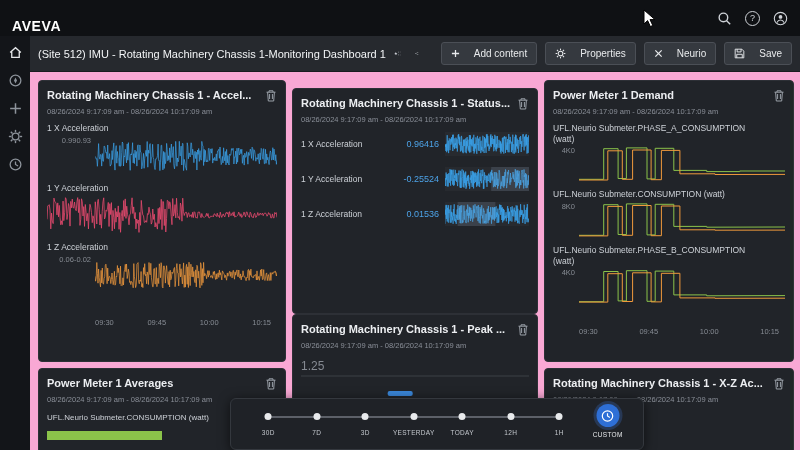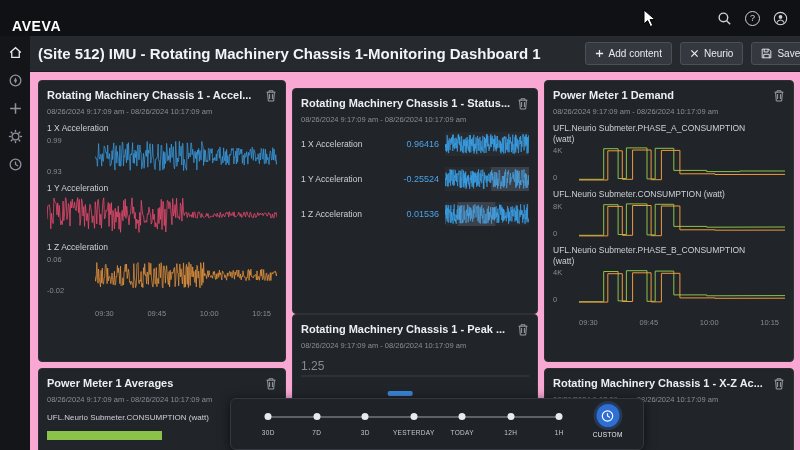--- a/index.html
+++ b/index.html
@@ -13,43 +13,43 @@
   .help-badge{width:13px;height:13px;border:1.2px solid #cfd3d8;border-radius:50%;color:#cfd3d8;
           font-size:9px;display:flex;align-items:center;justify-content:center;line-height:1;}
   
   .sidebar{position:absolute;left:0;top:36px;width:30px;bottom:0;background:#131519;
           display:flex;flex-direction:column;align-items:center;padding-top:9px;gap:13px;z-index:3;}
   .side-ic{width:15px;height:15px;display:block;}
   
   .toolbar{position:absolute;left:30px;top:36px;right:0;height:36px;background:#26292e;
           display:flex;align-items:center;padding:0 8px;box-sizing:border-box;z-index:3;
           border-bottom:1px solid #1a1c20;}
-  .db-title{font-size:15px;font-weight:bold;color:#f2f4f6;white-space:nowrap;}
+  .db-title{font-size:11px;font-weight:normal;color:#f2f4f6;white-space:nowrap;}
   .star-ic{margin-left:8px;display:block;}
   .tb-spacer{flex:1;}
   .tool-ic{display:block;margin-right:14px;}
-  .tbtn{display:flex;align-items:center;gap:5px;background:#35393f;border:1px solid #4b4f56;
+  .tbtn{display:flex;align-items:center;gap:14px;background:#35393f;border:1px solid #4b4f56;
         border-radius:3px;color:#e8eaec;font-size:10px;height:23px;padding:0 9px;margin-left:8px;
         box-sizing:border-box;white-space:nowrap;cursor:default;}
   
   .content{position:absolute;left:30px;top:72px;right:0;bottom:0;background:#f9a8d4;}
   .card{position:absolute;background:#212429;border:1px solid #2d3036;border-radius:4px;
         padding:8px;box-sizing:border-box;z-index:1;}
   .card-head{display:flex;align-items:flex-start;}
   .card-title{flex:1;font-size:11px;font-weight:bold;color:#eceef1;white-space:nowrap;overflow:hidden;}
   .trash{margin-left:6px;flex:none;display:block;}
   .range{font-size:7.5px;color:#8a8f98;margin-top:5px;white-space:nowrap;}
   .group{margin-top:7px;}
   .series-label{font-size:8.5px;color:#ced2d8;margin-bottom:2px;line-height:1.25;max-width:195px;}
   .chart-row{display:flex;}
-  .ylabels{width:48px;flex:none;display:flex;flex-direction:column;justify-content:space-between;
+  .ylabels{width:48px;flex:none;display:flex;flex-direction:row;justify-content:flex-end;
            font-size:7.5px;color:#868b93;padding-right:4px;box-sizing:border-box;}
   .chart{flex:1;height:40px;overflow:hidden;}
   .xticks{display:flex;justify-content:space-between;font-size:7.5px;color:#868b93;
-          margin:14px 6px 0 48px;}
+          margin:23px 6px 0 48px;}
   .demand .ylabels{width:26px;}
   .demand .chart{height:36px;}
   .demand .xticks{margin-left:26px;}
   
   .srow{display:flex;align-items:center;height:30px;margin-top:5px;}
   .srow-label{width:80px;flex:none;font-size:8.5px;color:#ced2d8;}
   .srow-value{width:58px;flex:none;font-size:9px;color:#4da3e8;text-align:right;}
   .spark{width:84px;height:24px;margin-left:auto;background:rgba(255,255,255,0.03);overflow:hidden;}
   
   .peak-y{font-size:12px;color:#868b93;margin-top:9px;}
@@ -142,20 +142,36 @@
       <line x1="4.6" y1="6.2" x2="9.5" y2="3.3" stroke="#cfd3d8" stroke-width="1.1"></line>
       <line x1="4.6" y1="7.8" x2="9.5" y2="10.7" stroke="#cfd3d8" stroke-width="1.1"></line>
     </svg>
     <button class="tbtn">
       <svg width="9" height="9" viewBox="0 0 10 10">
           <path d="M5 1 V9 M1 5 H9" stroke="#e8eaec" stroke-width="1.4"></path>
         </svg>
       <span>Add content</span>
     </button>
     <button class="tbtn">
+      <svg width="11" height="11" viewBox="0 0 14 14">
+        <circle cx="7" cy="7" r="3" fill="none" stroke="#e8eaec" stroke-width="1.3"></circle>
+        <g stroke="#e8eaec" stroke-width="1.3">
+          <line x1="7" y1="0.8" x2="7" y2="2.8"></line>
+            <line x1="7" y1="11.2" x2="7" y2="13.2"></line>
+          <line x1="0.8" y1="7" x2="2.8" y2="7"></line>
+            <line x1="11.2" y1="7" x2="13.2" y2="7"></line>
+          <line x1="2.5" y1="2.5" x2="4" y2="4"></line>
+            <line x1="10" y1="10" x2="11.5" y2="11.5"></line>
+          <line x1="11.5" y1="2.5" x2="10" y2="4"></line>
+            <line x1="4" y1="10" x2="2.5" y2="11.5"></line>
+        </g>
+      </svg>
+      <span>Properties</span>
+    </button>
+    <button class="tbtn">
       <svg width="9" height="9" viewBox="0 0 10 10">
           <path d="M1.5 1.5 L8.5 8.5 M8.5 1.5 L1.5 8.5" stroke="#e8eaec" stroke-width="1.4"></path>
         </svg>
       <span>Neurio</span>
     </button>
     <button class="tbtn">
       <svg width="11" height="11" viewBox="0 0 14 14">
         <path d="M1.5 1.5 H10 L12.5 4 V12.5 H1.5 Z" fill="none" stroke="#e8eaec" stroke-width="1.2"></path>
         <path d="M4 1.5 V5 H9 V1.5 M3.5 12.5 V8 H10.5 V12.5" fill="none" stroke="#e8eaec" stroke-width="1.2"></path>
       </svg>

